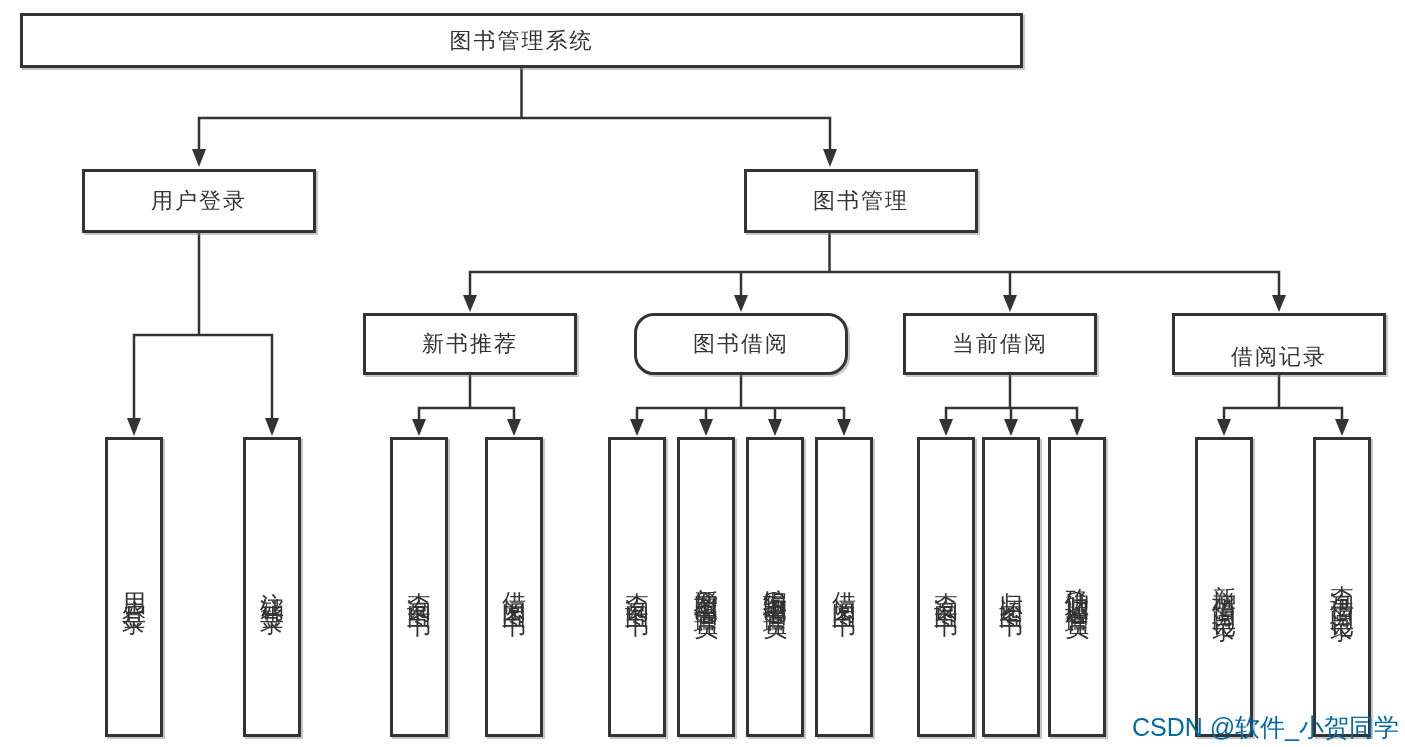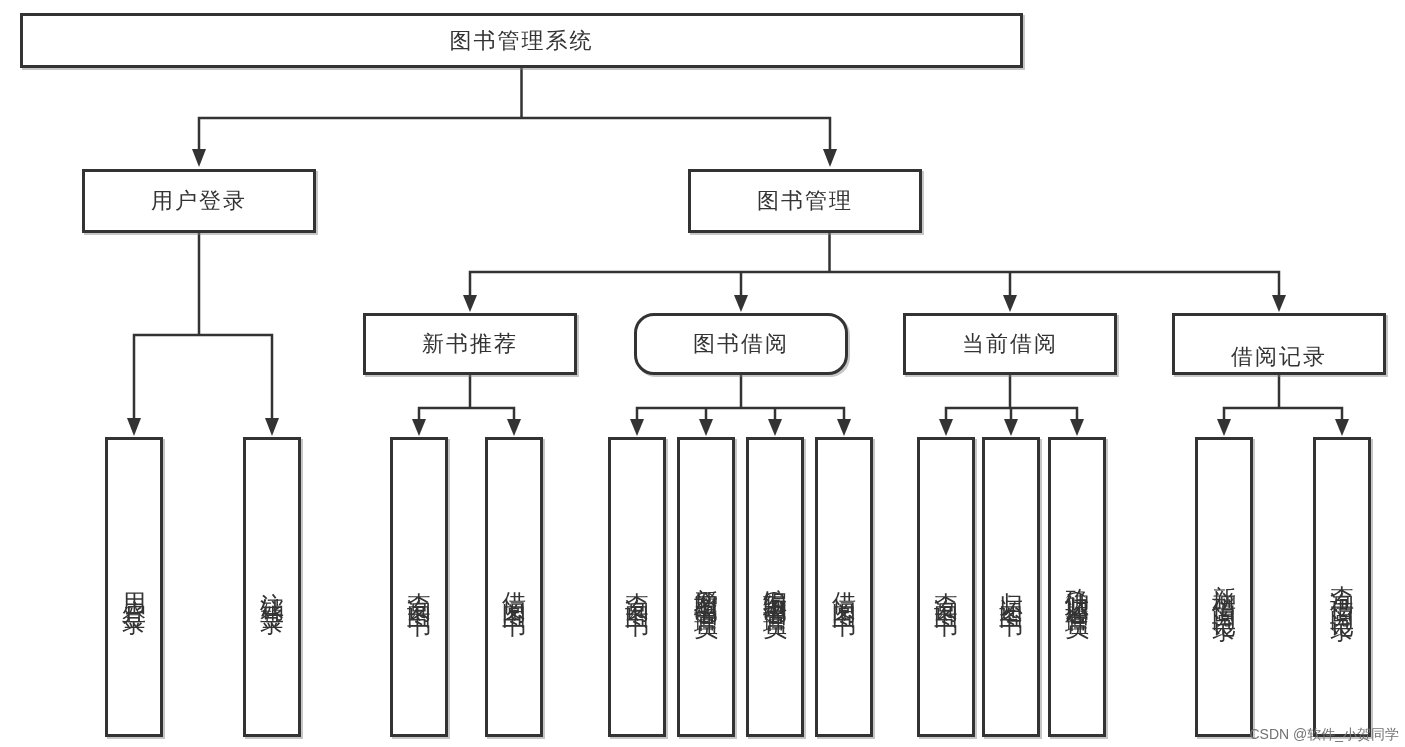--- a/index.html
+++ b/index.html
@@ -39,22 +39,22 @@
     font-size: 24px;
     color: #333333;
     line-height: 1;
   }
   .ls7 { letter-spacing: 7px; }
   .ls4 { letter-spacing: 4px; }
   .watermark {
     position: absolute;
     right: 6px;
     bottom: 3px;
-    font-size: 14px;
-    color: #737373;
+    font-size: 25px;
+    color: #0369a1;
     z-index: 5;
     white-space: nowrap;
     pointer-events: none;
   }
 </style>
 </head>
 <body>
 
 <div class="canvas">
 
@@ -121,31 +121,31 @@
     </g>
   </svg>
 
   <div class="box hbox" style="left:20px; top:13px; width:1003px; height:55px;">
     <span class="label">图书管理系统</span>
   </div>
 
   <div class="box hbox" style="left:82px; top:169px; width:234px; height:64px;">
     <span class="label">用户登录</span>
   </div>
-  <div class="box hbox" style="left:688px; top:169px; width:234px; height:64px;">
+  <div class="box hbox" style="left:744px; top:169px; width:234px; height:64px;">
     <span class="label">图书管理</span>
   </div>
 
   <div class="box hbox" style="left:363px; top:313px; width:214px; height:62px;">
     <span class="label">新书推荐</span>
   </div>
   <div class="box hbox" style="left:634px; top:313px; width:214px; height:62px;border-radius:20px;">
     <span class="label">图书借阅</span>
   </div>
-  <div class="box hbox" style="left:903px; top:313px; width:214px; height:62px;">
+  <div class="box hbox" style="left:903px; top:313px; width:194px; height:62px;">
     <span class="label">当前借阅</span>
   </div>
   <div class="box hbox" style="left:1172px; top:313px; width:214px; height:62px;align-items:flex-end;">
     <span class="label">借阅记录</span>
   </div>
 
   <div class="box leaf" style="left:105px; top:437px; width:58px; height:300px;">
     <span class="label ls7">用户登录</span>
   </div>
   <div class="box leaf" style="left:243px; top:437px; width:58px; height:300px;">

